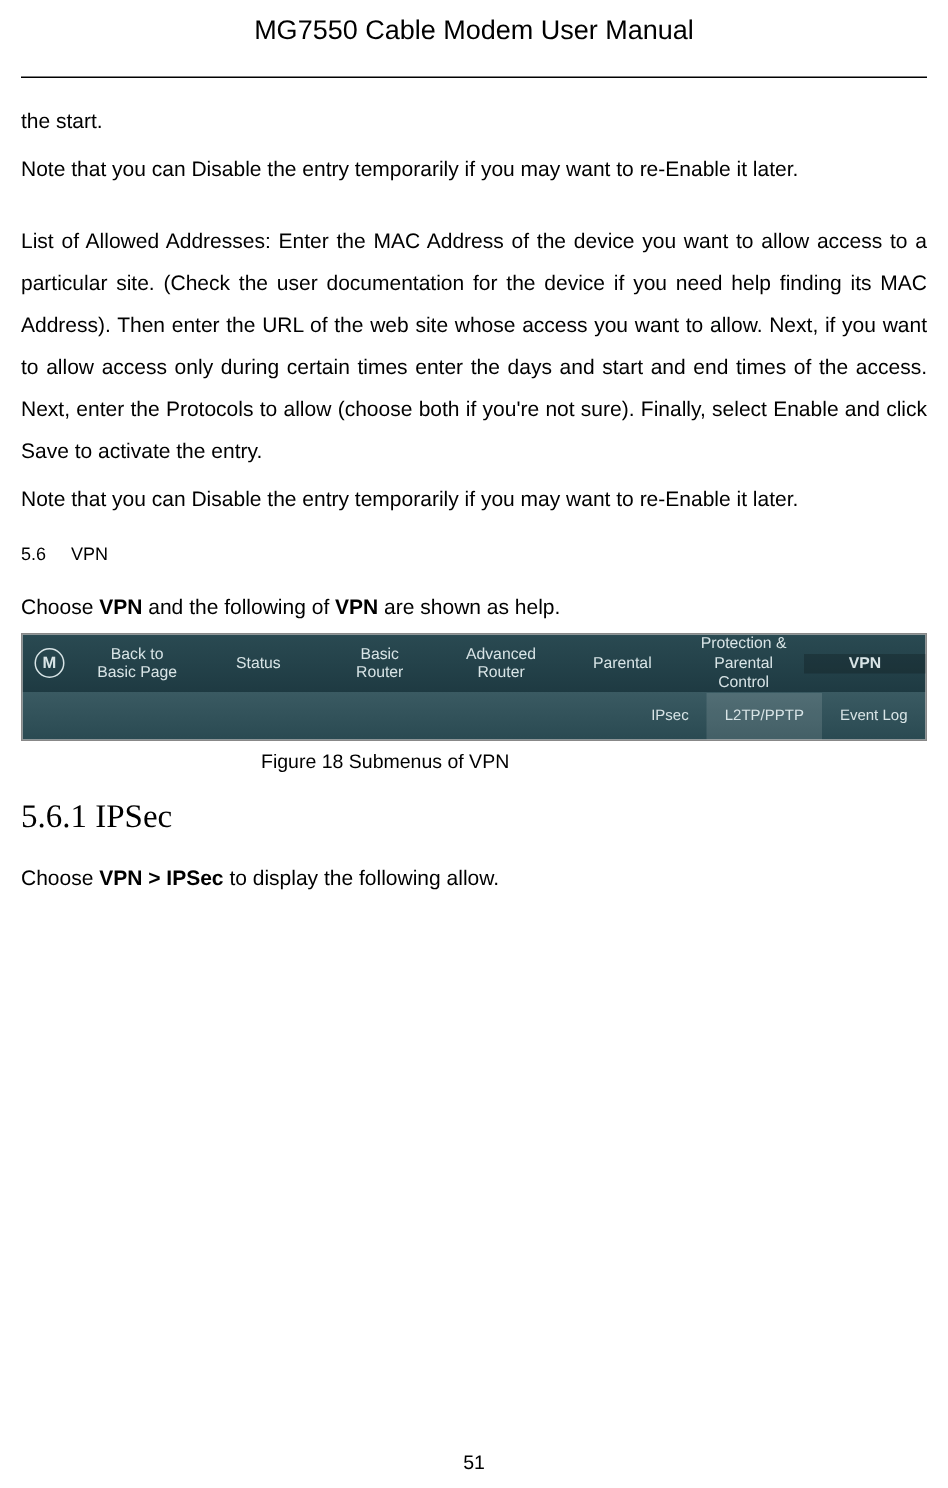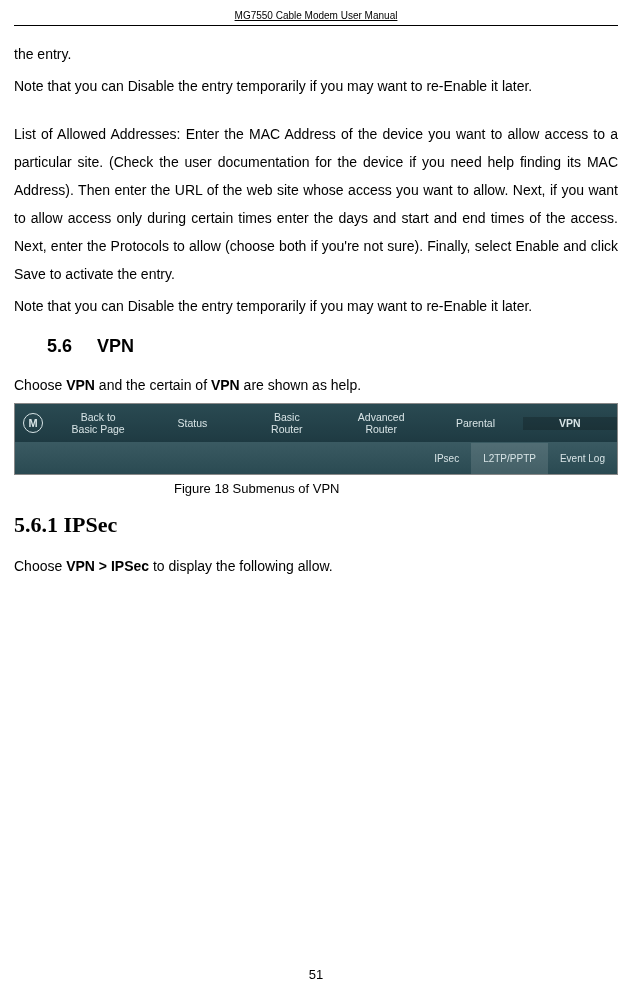--- a/index.html
+++ b/index.html
@@ -8,40 +8,38 @@
       height: 992px;
       font-family: Arial, sans-serif;
       font-size: 14px;
       color: #000;
       background: #fff;
       padding: 10px 14px;
       position: relative;
     }
     .header-title {
       text-align: center;
-      font-size: 10px;
-      padding-bottom: 4px;
+      font-size: 18px;
+      padding-bottom: 20px;
       border-bottom: 1px solid #000;
       margin-bottom: 14px;
-      text-decoration: underline;
     }
     .body-text {
       line-height: 2.0;
       text-align: justify;
       margin-bottom: 4px;
     }
     .section-heading {
-      font-weight: bold;
-      font-size: 18px;
+      font-weight: normal;
+      font-size: 12px;
       margin-top: 16px;
       margin-bottom: 14px;
-      margin-left: 33px;
     }
     .sub-heading {
-      font-weight: bold;
+      font-weight: normal;
       font-size: 22px;
       font-family: "Times New Roman", serif;
       margin-top: 16px;
       margin-bottom: 14px;
     }
     .caption {
       text-align: center;
       font-size: 13px;
       margin: 6px 0 8px 0;
       padding-left: 30px;
@@ -120,48 +118,50 @@
     .sub-item.active-sub {
       background: rgba(255,255,255,0.12);
     }
     b { font-weight: bold; }
   </style>
 </head>
 <body>
 
 <div class="header-title">MG7550 Cable Modem User Manual</div>
 
-<p class="body-text">the entry.</p>
+<p class="body-text">the start.</p>
 <p class="body-text">Note that you can Disable the entry temporarily if you may want to re-Enable it later.</p>
 <p class="body-text" style="margin-top:20px">List of Allowed Addresses: Enter the MAC Address of the device you want to allow access to a particular site. (Check the user documentation for the device if you need help finding its MAC Address). Then enter the URL of the web site whose access you want to allow. Next, if you want to allow access only during certain times enter the days and start and end times of the access. Next, enter the Protocols to allow (choose both if you're not sure). Finally, select Enable and click Save to activate the entry.</p>
 <p class="body-text">Note that you can Disable the entry temporarily if you may want to re-Enable it later.</p>
 
 <h2 class="section-heading">
   <span>5.6</span>
   &nbsp;&nbsp;&nbsp;
   <span>VPN</span>
 </h2>
 
 <p class="body-text">
-  <span>Choose </span><b>VPN</b><span> and the certain of </span><b>VPN</b><span> are shown as help.</span>
+  <span>Choose </span><b>VPN</b><span> and the following of </span><b>VPN</b><span> are shown as help.</span>
 </p>
 
 <div class="nav-screenshot">
   <div class="nav-top">
     <div class="nav-logo">
       <div class="logo-m">M</div>
     </div>
     <div class="nav-item" style="white-space:pre-line">Back to
 Basic Page</div>
     <div class="nav-item">Status</div>
     <div class="nav-item" style="white-space:pre-line">Basic
 Router</div>
     <div class="nav-item" style="white-space:pre-line">Advanced
 Router</div>
     <div class="nav-item">Parental</div>
+    <div class="nav-item" style="white-space:pre-line">Protection &amp;
+Parental Control</div>
     <div class="nav-item active-top">VPN</div>
   </div>
   <div class="nav-bottom">
     <div class="sub-item">IPsec</div>
     <div class="sub-item active-sub">L2TP/PPTP</div>
     <div class="sub-item">Event Log</div>
   </div>
 </div>
 
 <div class="caption">Figure 18 Submenus of VPN</div>

